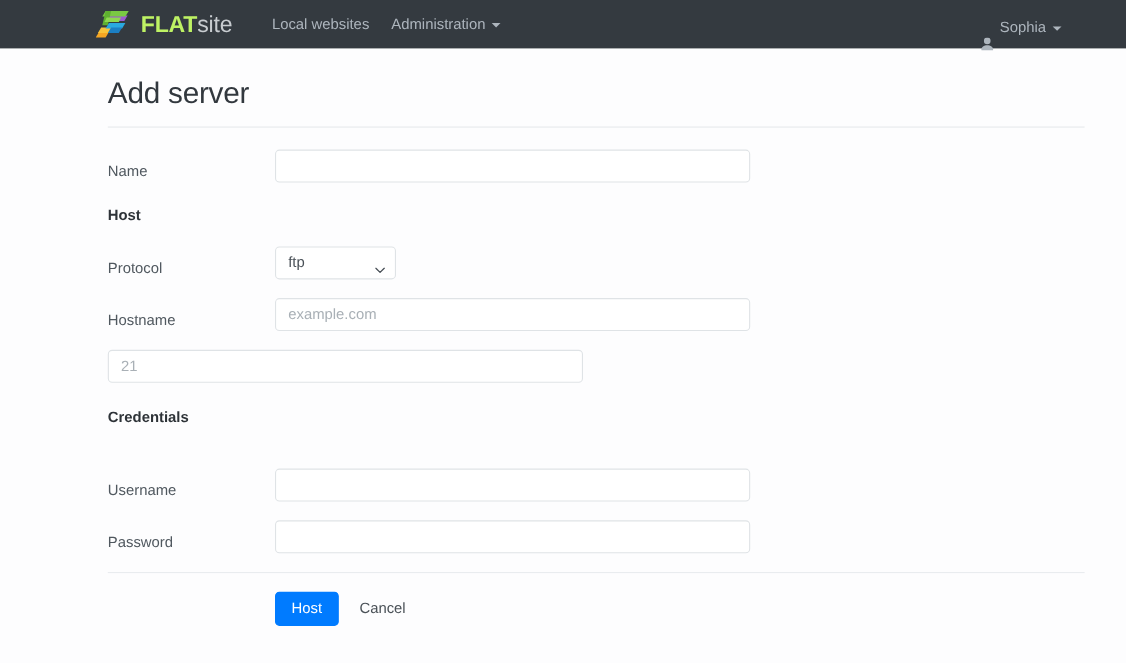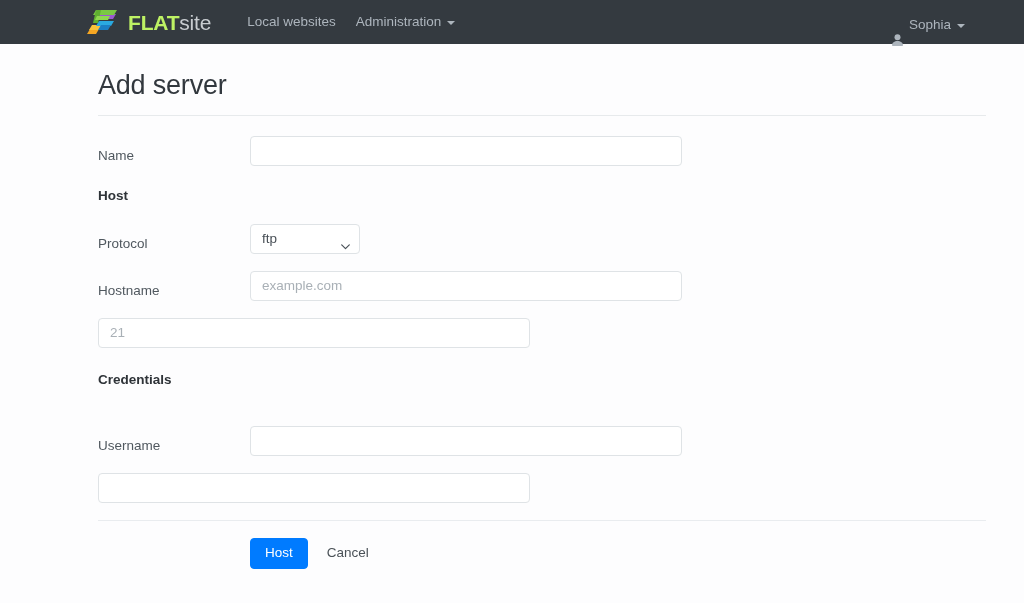--- a/index.html
+++ b/index.html
@@ -284,20 +284,21 @@
 
 
       <div class="section-heading credentials">Credentials</div>
 
       <div class="form-row">
         <label class="form-label">Username</label>
         <input class="input" type="text" placeholder="" style="">
       </div>
 
       <div class="form-row">
+        <label class="form-label">Password</label>
         <input class="input" type="password" placeholder="" style="">
       </div>
     </form>
 
     <div class="actions-divider"></div>
 
     <div class="actions">
       <button class="btn-save" type="button">Host</button>
       <a class="btn-cancel">Cancel</a>
     </div>

